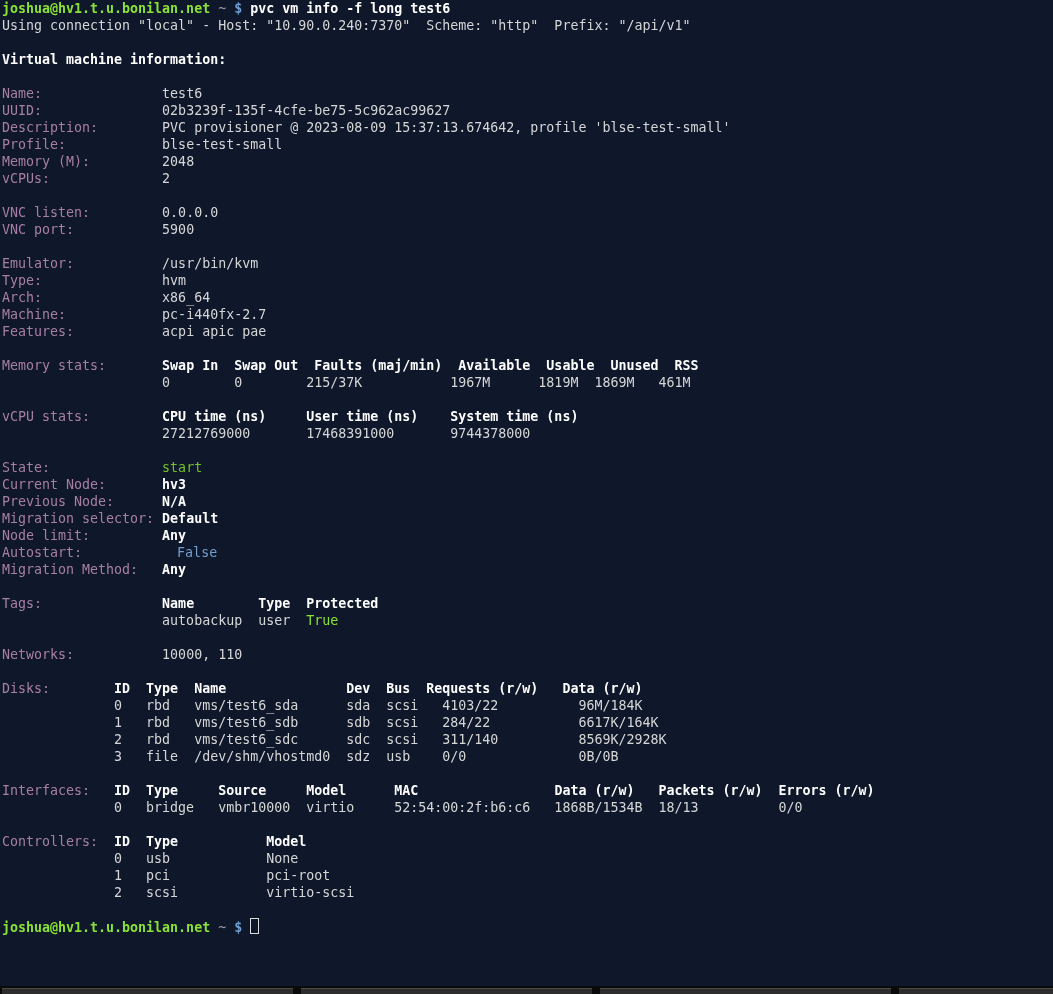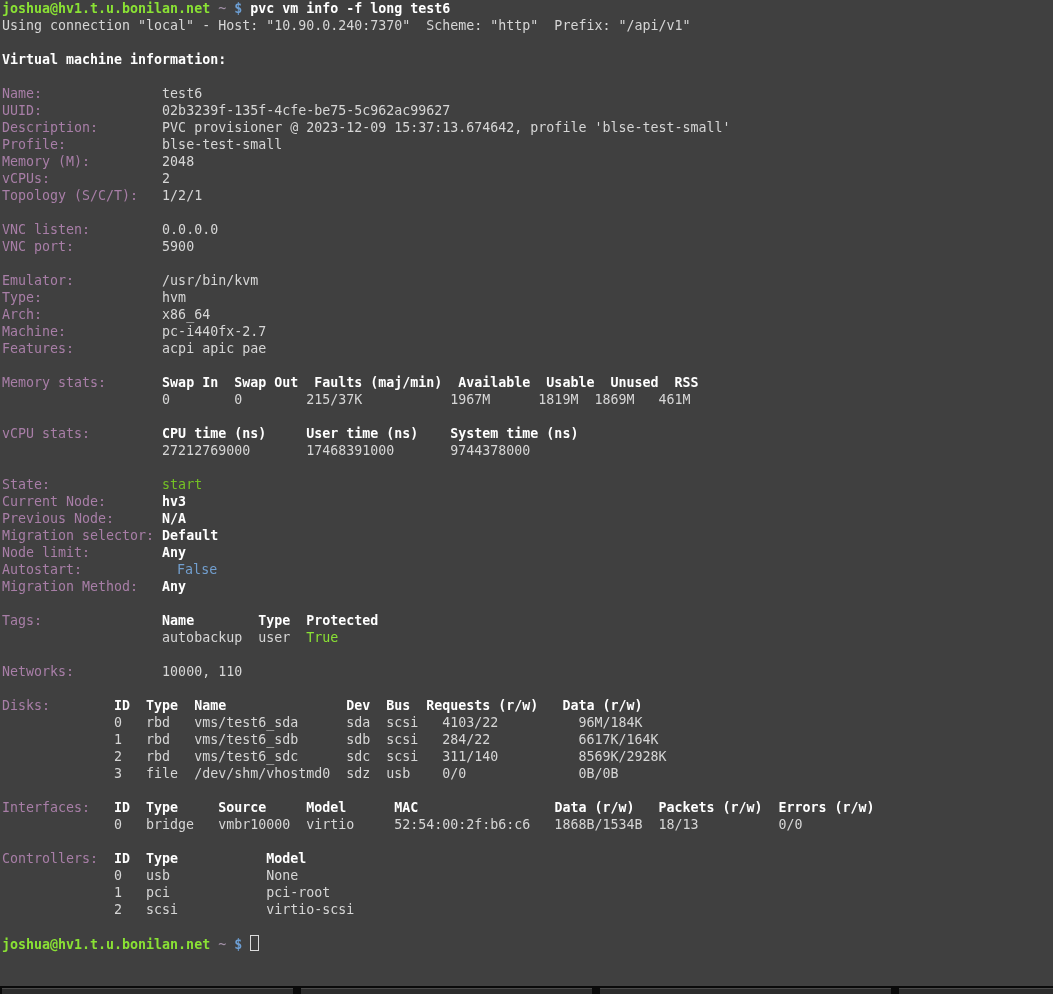--- a/index.html
+++ b/index.html
@@ -1,18 +1,18 @@
 <!DOCTYPE html>
 <html><head>
 <meta charset="utf-8">
 <style>
   html,body{margin:0;padding:0;background:#000;}
   .screen{
     width:1053px;height:994px;
-    background:#404040;
+    background:#0f172a;
     overflow:hidden;
     position:relative;
     font-family:"DejaVu Sans Mono","Liberation Mono",monospace;
     font-size:13.3px;
     line-height:17px;
   }
   .term{
     height:986px;
     padding-left:2px;
     overflow:hidden;
@@ -60,25 +60,24 @@
 
 <div class="screen">
   <div class="term" id="term">
       <div class="line"><span class="seg-prompt">joshua@hv1.t.u.bonilan.net</span><span class="seg-sep"> ~ </span><span class="seg-dollar">$ </span><span class="seg-cmd">pvc vm info -f long test6</span></div>
       <div class="line"><span class="seg-fg">Using connection "local" - Host: "10.90.0.240:7370"  Scheme: "http"  Prefix: "/api/v1"</span></div>
       <div class="line"></div>
       <div class="line"><span class="seg-bold">Virtual machine information:</span></div>
       <div class="line"></div>
       <div class="line"><span class="seg-label">Name:               </span><span class="seg-fg">test6</span></div>
       <div class="line"><span class="seg-label">UUID:               </span><span class="seg-fg">02b3239f-135f-4cfe-be75-5c962ac99627</span></div>
-      <div class="line"><span class="seg-label">Description:        </span><span class="seg-fg">PVC provisioner @ 2023-12-09 15:37:13.674642, profile 'blse-test-small'</span></div>
+      <div class="line"><span class="seg-label">Description:        </span><span class="seg-fg">PVC provisioner @ 2023-08-09 15:37:13.674642, profile 'blse-test-small'</span></div>
       <div class="line"><span class="seg-label">Profile:            </span><span class="seg-fg">blse-test-small</span></div>
       <div class="line"><span class="seg-label">Memory (M):         </span><span class="seg-fg">2048</span></div>
       <div class="line"><span class="seg-label">vCPUs:              </span><span class="seg-fg">2</span></div>
-      <div class="line"><span class="seg-label">Topology (S/C/T):   </span><span class="seg-fg">1/2/1</span></div>
       <div class="line"></div>
       <div class="line"><span class="seg-label">VNC listen:         </span><span class="seg-fg">0.0.0.0</span></div>
       <div class="line"><span class="seg-label">VNC port:           </span><span class="seg-fg">5900</span></div>
       <div class="line"></div>
       <div class="line"><span class="seg-label">Emulator:           </span><span class="seg-fg">/usr/bin/kvm</span></div>
       <div class="line"><span class="seg-label">Type:               </span><span class="seg-fg">hvm</span></div>
       <div class="line"><span class="seg-label">Arch:               </span><span class="seg-fg">x86_64</span></div>
       <div class="line"><span class="seg-label">Machine:            </span><span class="seg-fg">pc-i440fx-2.7</span></div>
       <div class="line"><span class="seg-label">Features:           </span><span class="seg-fg">acpi apic pae</span></div>
       <div class="line"></div>

